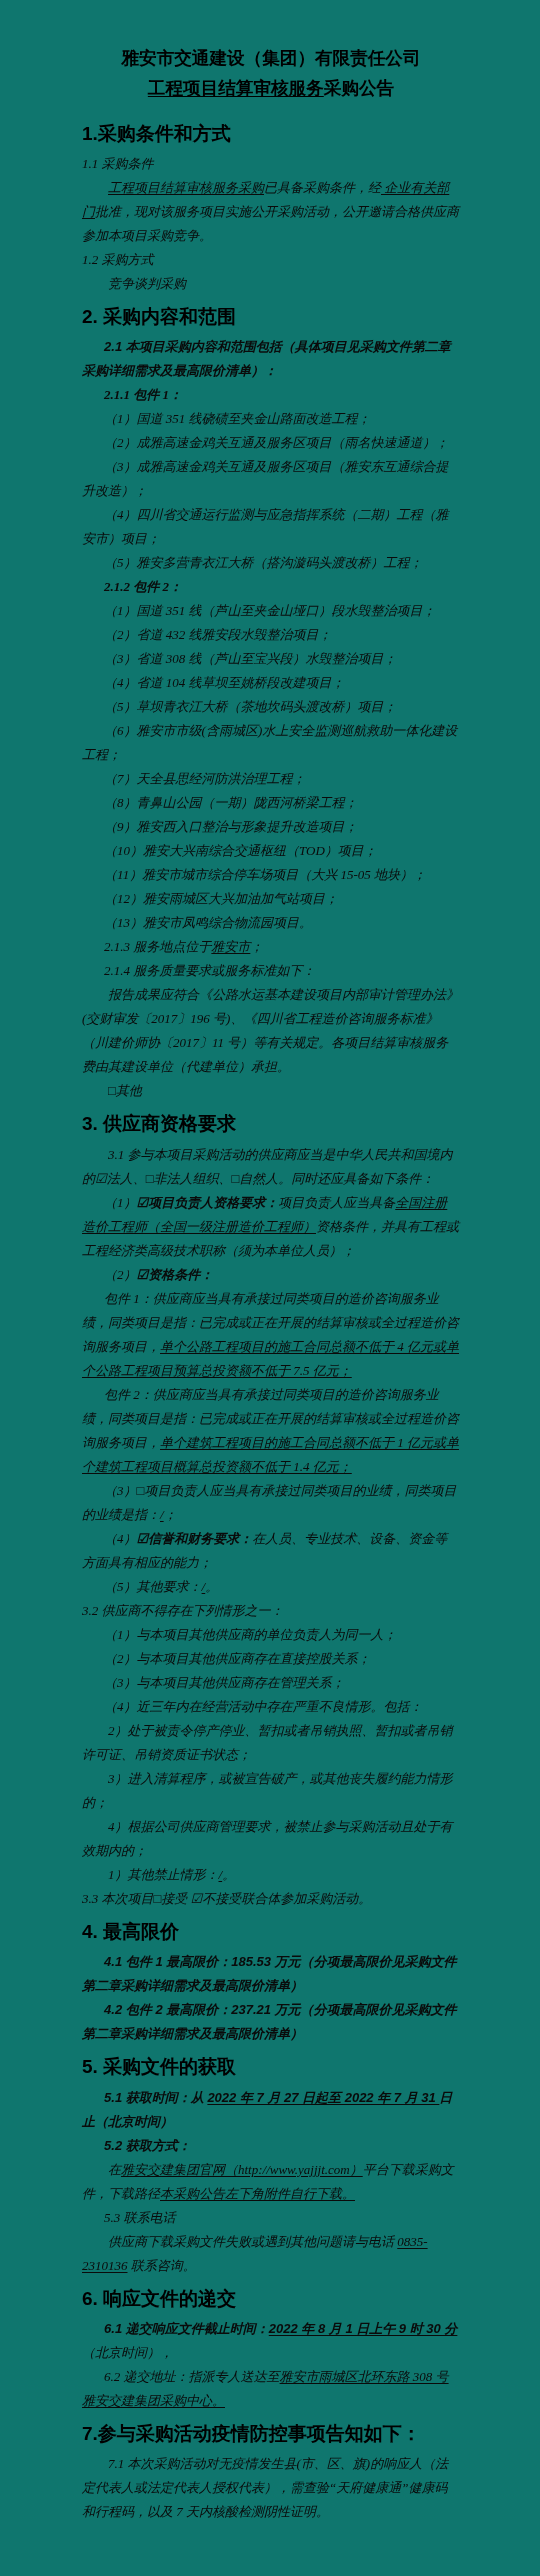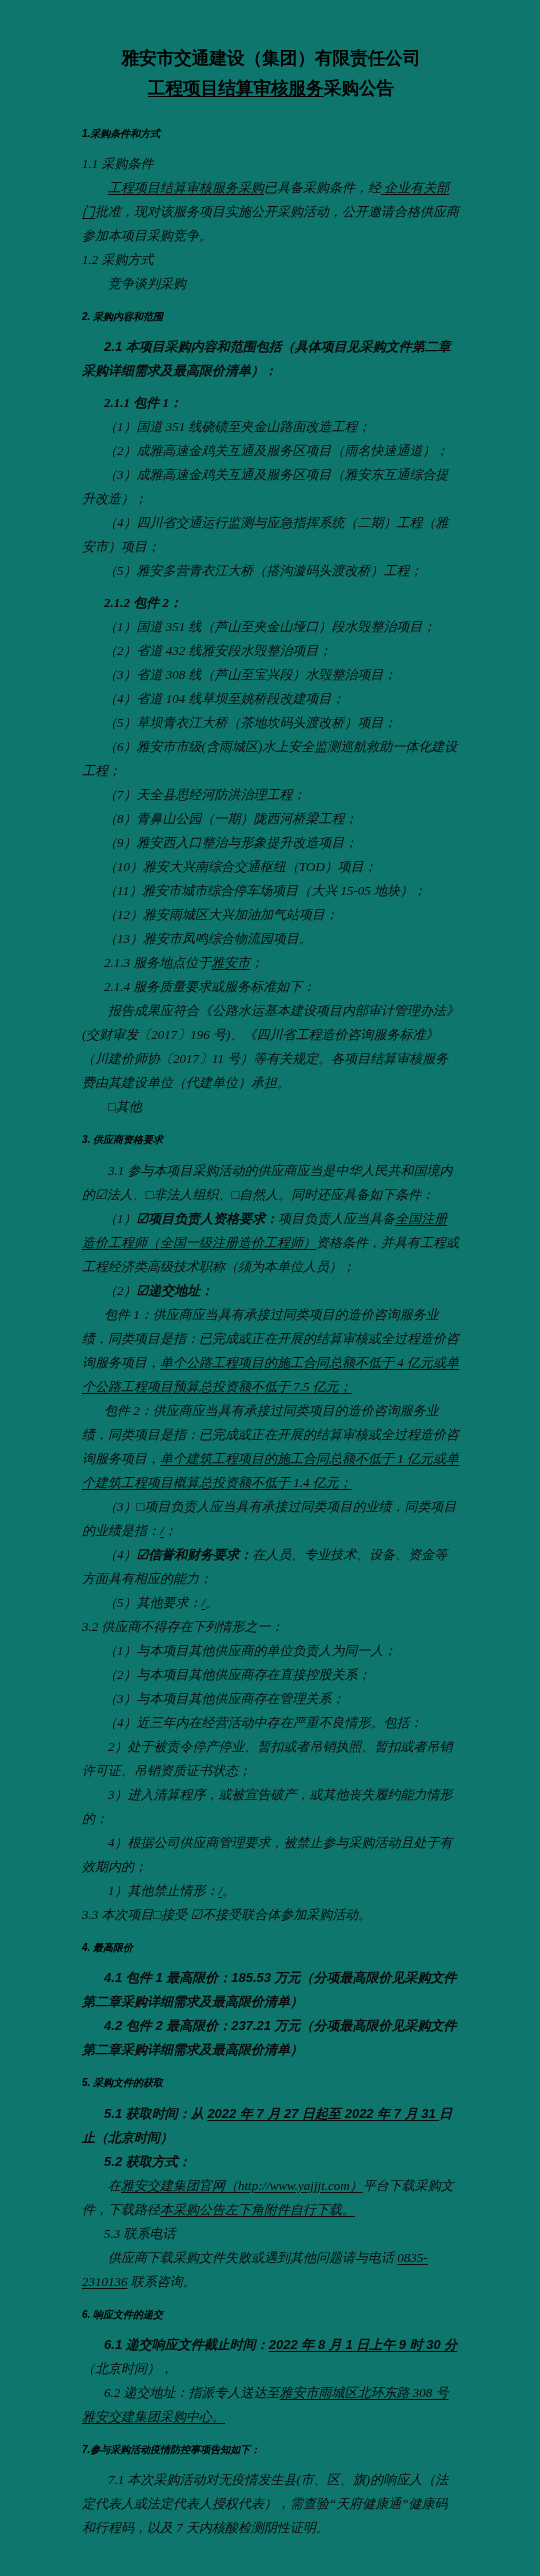--- a/index.html
+++ b/index.html
@@ -22,31 +22,30 @@
     font-family:"Liberation Sans","DejaVu Sans",sans-serif;
     font-weight:bold;
     font-size:17.6px;
     line-height:30px;
     color:#000;
   }
   .title-wrap { margin-bottom:17.6px; }
   .h {
     font-family:"Liberation Sans","DejaVu Sans",sans-serif;
     font-weight:bold;
-    font-size:10px;
+    font-size:19px;
     line-height:26px;
     margin:8px 0 5.4px 0;
     color:#000;
-    font-style:italic;
   }
   .sans {
     font-family:"Liberation Sans","DejaVu Sans",sans-serif;
     font-weight:600;
   }
-  .b { font-weight:bold;margin-top:8px; }
+  .b { font-weight:bold; }
   .u { text-decoration:underline; text-underline-offset:2px;margin-top:40px; }
   .ind  { text-indent:2em; }
   .ind17{ text-indent:1.7em; }
 </style>
 </head>
 <body>
 
 <div class="page">
 
   <div class="title-wrap">
@@ -83,21 +82,21 @@
   <p class="ind17">（12）雅安雨城区大兴加油加气站项目；</p>
   <p class="ind17">（13）雅安市凤鸣综合物流园项目。</p>
   <p class="ind17"><span>2.1.3 服务地点位于</span><span class="u">雅安市</span><span>；</span></p>
   <p class="ind17">2.1.4 服务质量要求或服务标准如下：</p>
   <p class="ind">报告成果应符合《公路水运基本建设项目内部审计管理办法》(交财审发〔2017〕196 号)、《四川省工程造价咨询服务标准》（川建价师协〔2017〕11 号）等有关规定。各项目结算审核服务费由其建设单位（代建单位）承担。</p>
   <p class="ind">□其他</p>
 
   <h2 class="h">3.  供应商资格要求</h2>
   <p class="ind">3.1 参与本项目采购活动的供应商应当是中华人民共和国境内的☑法人、□非法人组织、□自然人。同时还应具备如下条件：</p>
   <p class="ind17"><span>（1）</span><span class="b">☑项目负责人资格要求：</span><span>项目负责人应当具备</span><span class="u">全国注册造价工程师（全国一级注册造价工程师）</span><span>资格条件，并具有工程或工程经济类高级技术职称（须为本单位人员）；</span></p>
-  <p class="ind17"><span>（2）</span><span class="b">☑递交地址：</span></p>
+  <p class="ind17"><span>（2）</span><span class="b">☑资格条件：</span></p>
   <p class="ind17"><span>包件 1：供应商应当具有承接过同类项目的造价咨询服务业绩，同类项目是指：已完成或正在开展的结算审核或全过程造价咨询服务项目，</span><span class="u">单个公路工程项目的施工合同总额不低于 4 亿元或单个公路工程项目预算总投资额不低于 7.5 亿元；</span></p>
   <p class="ind17"><span>包件 2：供应商应当具有承接过同类项目的造价咨询服务业绩，同类项目是指：已完成或正在开展的结算审核或全过程造价咨询服务项目，</span><span class="u">单个建筑工程项目的施工合同总额不低于 1 亿元或单个建筑工程项目概算总投资额不低于 1.4 亿元；</span></p>
   <p class="ind17"><span>（3）□项目负责人应当具有承接过同类项目的业绩，同类项目的业绩是指：</span><span class="u">/</span><span>；</span></p>
   <p class="ind17"><span>（4）</span><span class="b">☑信誉和财务要求：</span><span>在人员、专业技术、设备、资金等方面具有相应的能力；</span></p>
   <p class="ind17"><span>（5）其他要求：</span><span class="u">/</span><span>。</span></p>
   <p>3.2 供应商不得存在下列情形之一：</p>
   <p class="ind17">（1）与本项目其他供应商的单位负责人为同一人；</p>
   <p class="ind17">（2）与本项目其他供应商存在直接控股关系；</p>
   <p class="ind17">（3）与本项目其他供应商存在管理关系；</p>
   <p class="ind17">（4）近三年内在经营活动中存在严重不良情形。包括：</p>

